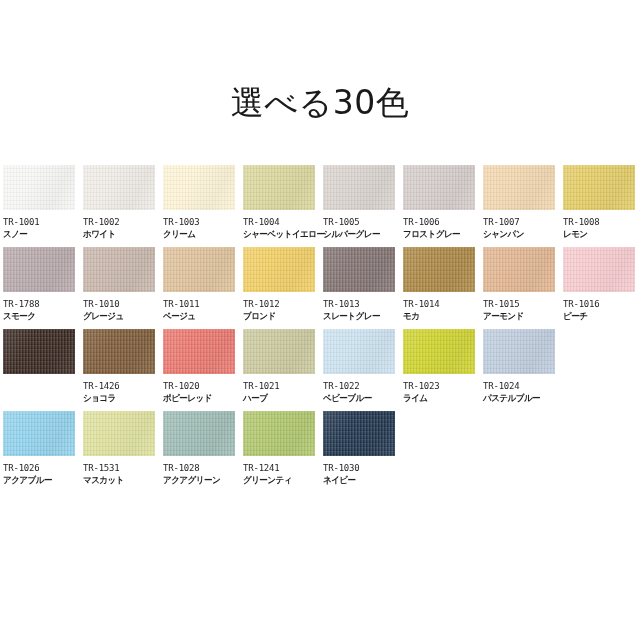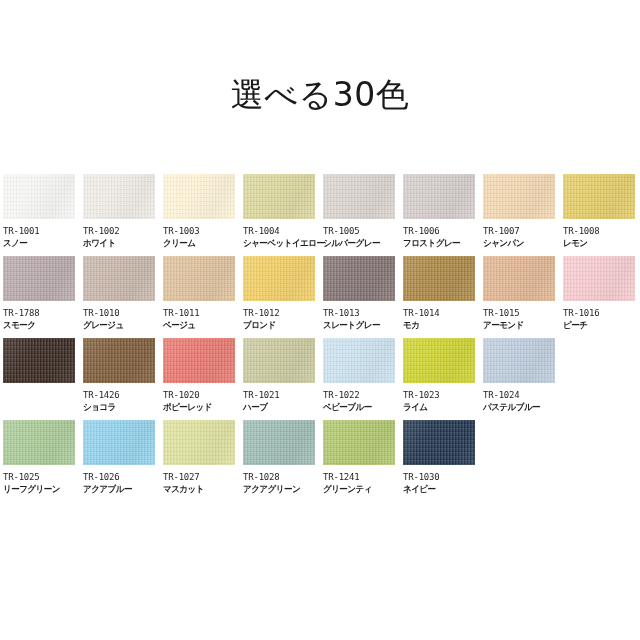--- a/index.html
+++ b/index.html
@@ -20,39 +20,39 @@
   .page {
     width: 640px;
     height: 640px;
     position: relative;
     background: #ffffff;
   }
 
   
   .title-wrap {
     position: absolute;
-    top: 52px;
+    top: 60px;
     left: 0;
     width: 640px;
     text-align: center;
   }
   .title {
     display: inline-block;
     font-family: "DejaVu Sans", "Liberation Sans", sans-serif;
     font-size: 33px;
     line-height: 42px;
     letter-spacing: 0.5px;
     color: #1a1a1a;
     font-weight: 400;
   }
 
   
   .grid {
     position: absolute;
-    top: 174px;
+    top: 165px;
     left: 3px;
     width: 636px;
   }
   .row {
     display: flex;
     height: 82px;
   }
   .cell {
     width: 80px;
     flex: 0 0 80px;
@@ -360,46 +360,36 @@
             <div class="sheen"></div>
           </div>
           <div class="labels">
             <div class="code">TR-1024</div>
             <div class="name">パステルブルー</div>
           </div>
         </div>
       </div>
       <div class="row">
         <div class="cell">
-          <div class="swatch" title="リーフグリーン" style="background-color: rgb(166, 200, 148);">
-            <div class="weave"></div>
-            <div class="sheen"></div>
-          </div>
-          <div class="labels">
-            <div class="code">TR-1025</div>
-            <div class="name">リーフグリーン</div>
-          </div>
-        </div>
-        <div class="cell">
           <div class="swatch" title="アクアブルー" style="background-color: rgb(142, 208, 236);">
             <div class="weave"></div>
             <div class="sheen"></div>
           </div>
           <div class="labels">
             <div class="code">TR-1026</div>
             <div class="name">アクアブルー</div>
           </div>
         </div>
         <div class="cell">
           <div class="swatch" title="マスカット" style="background-color: rgb(221, 224, 154);">
             <div class="weave"></div>
             <div class="sheen"></div>
           </div>
           <div class="labels">
-            <div class="code">TR-1027</div>
+            <div class="code">TR-1531</div>
             <div class="name">マスカット</div>
           </div>
         </div>
         <div class="cell">
           <div class="swatch" title="アクアグリーン" style="background-color: rgb(154, 185, 178);">
             <div class="weave"></div>
             <div class="sheen"></div>
           </div>
           <div class="labels">
             <div class="code">TR-1028</div>

